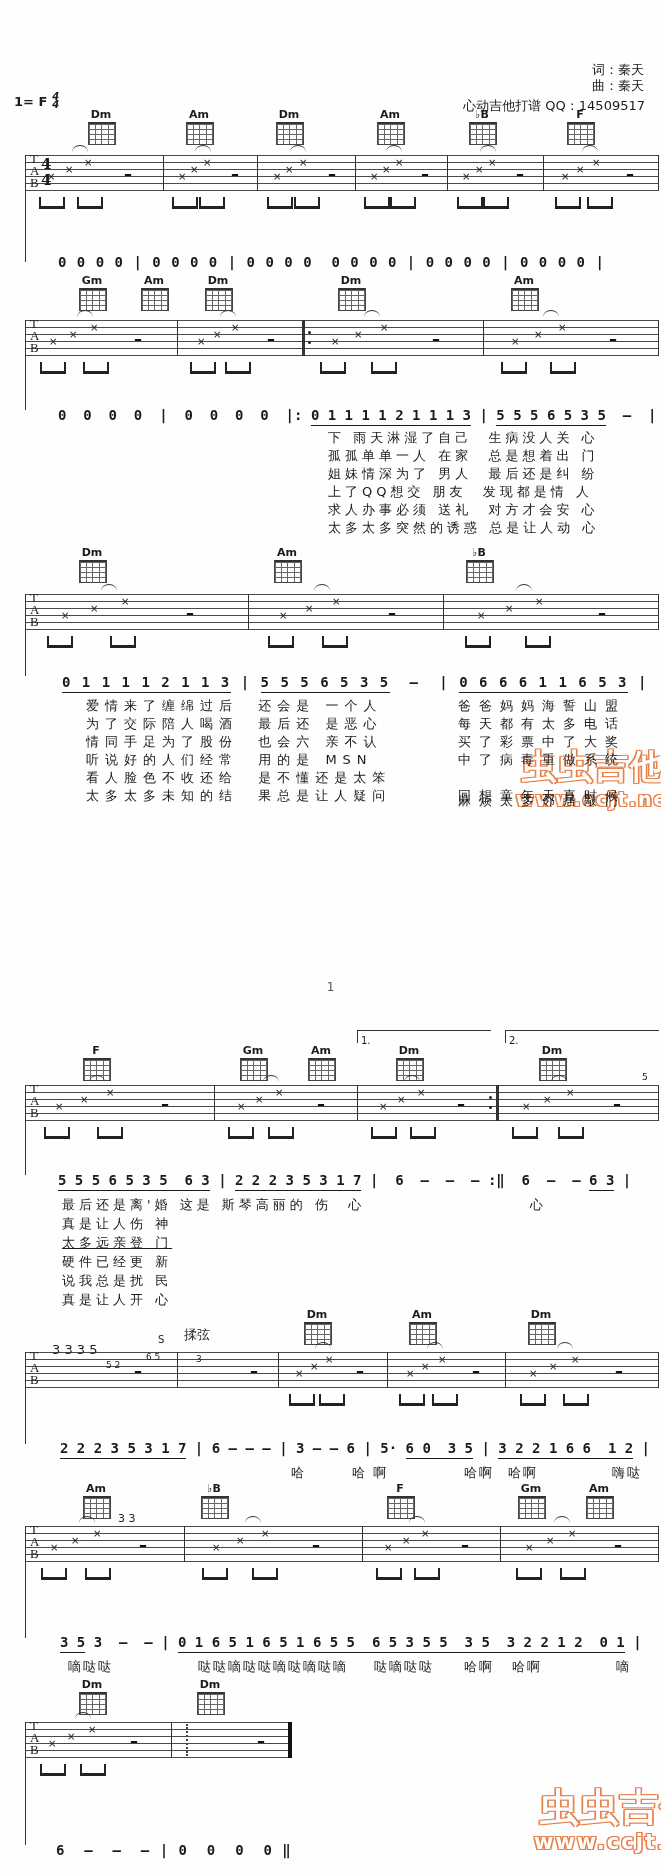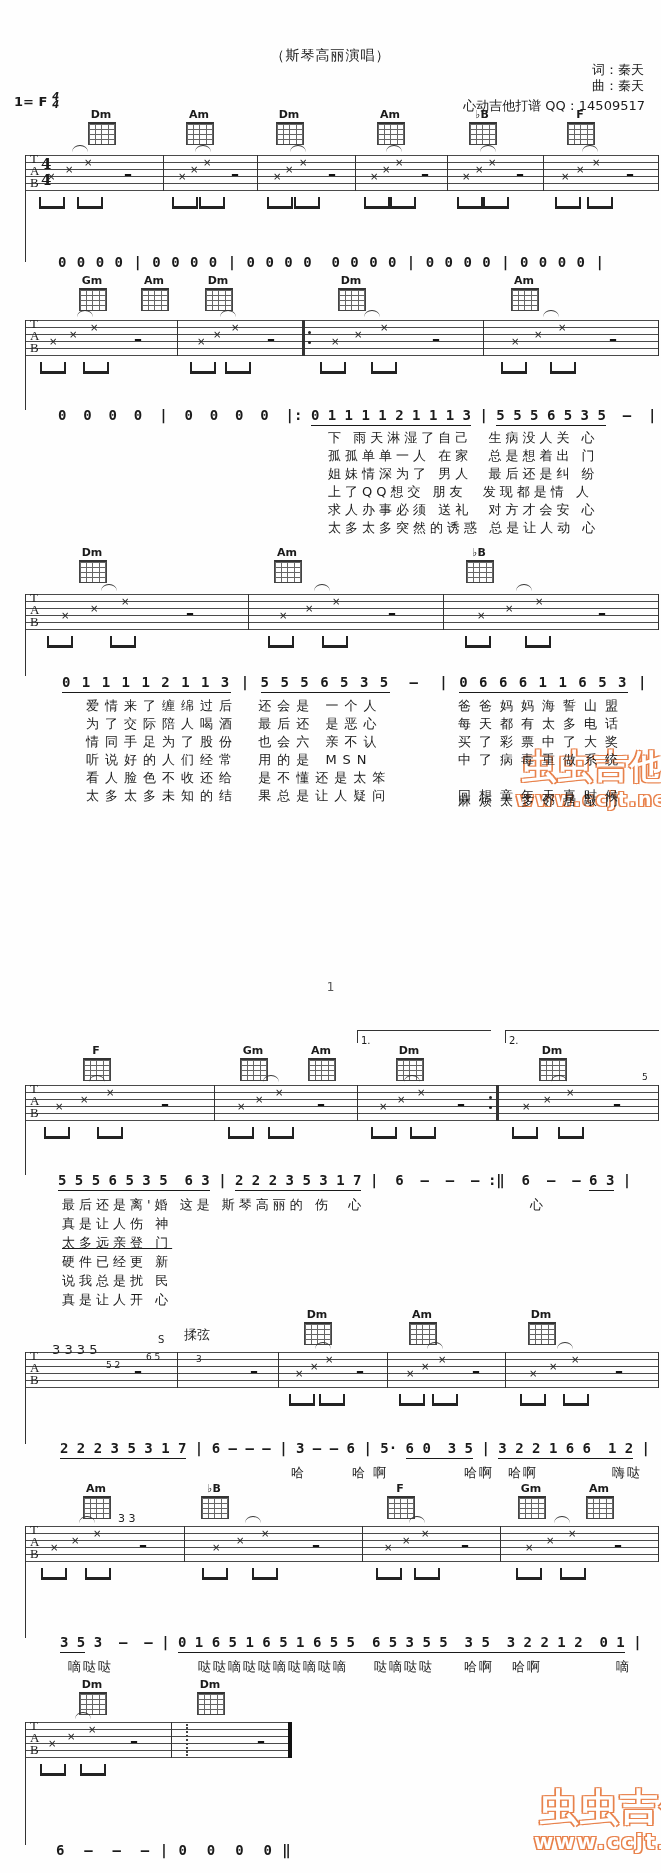--- a/index.html
+++ b/index.html
@@ -36,21 +36,20 @@
   .nline{font-family:"DejaVu Sans Mono",monospace;font-weight:bold;font-size:14px;white-space:pre;z-index:2}
   .nline .u{border-bottom:1.4px solid #1a1a1a;padding-bottom:2px}
   .lyr{font-size:13px;white-space:pre;z-index:2}
   .wm{color:#fff;font-weight:bold;letter-spacing:2px;white-space:nowrap;z-index:1;
       text-shadow:-1.4px -1.4px 0 #e8824c,1.4px -1.4px 0 #e8824c,-1.4px 1.4px 0 #e8824c,1.4px 1.4px 0 #e8824c}
 </style>
 </head>
 <body>
 
 <div id="score">
-  <div class="subtitle">（斯琴高丽演唱）</div>
   <div class="credits">
     <div>词：秦天</div>
     <div>曲：秦天</div>
   </div>
   <div class="keyline">
     <span>1= F</span>
     <span class="frac">
       <i>4</i>
       <i>4</i>
     </span>

